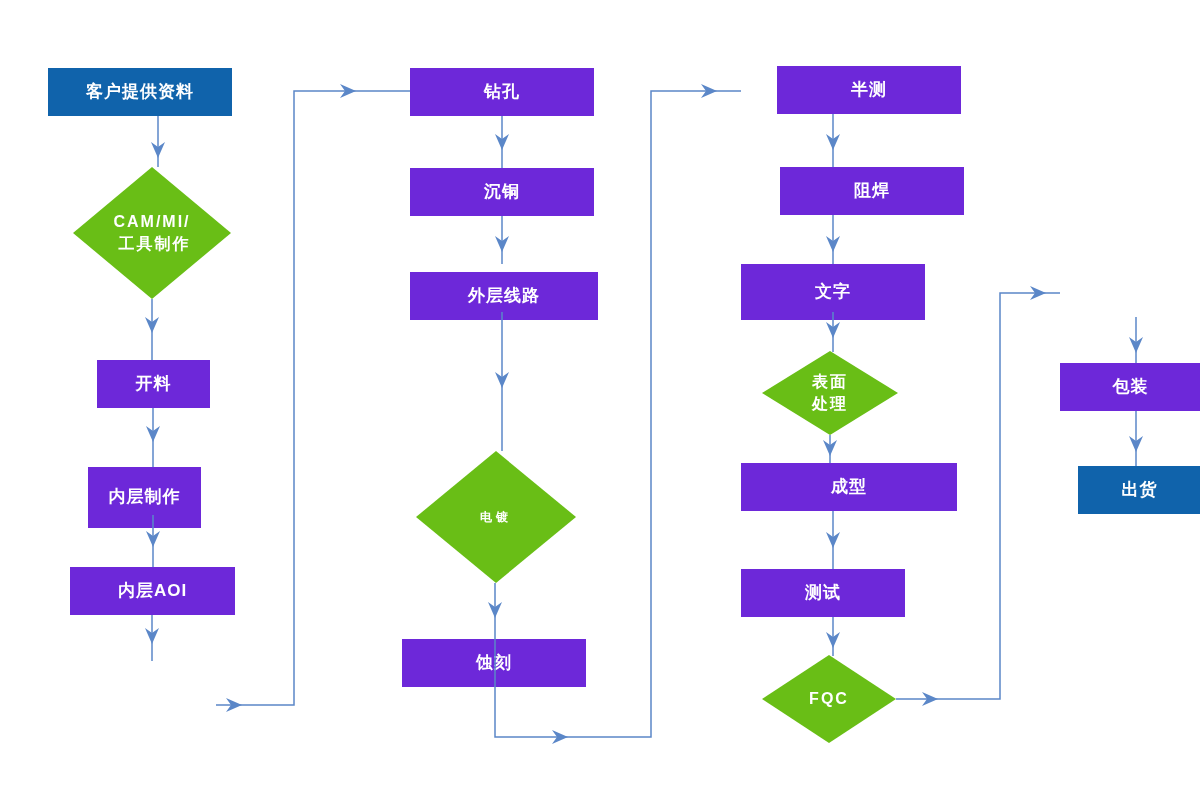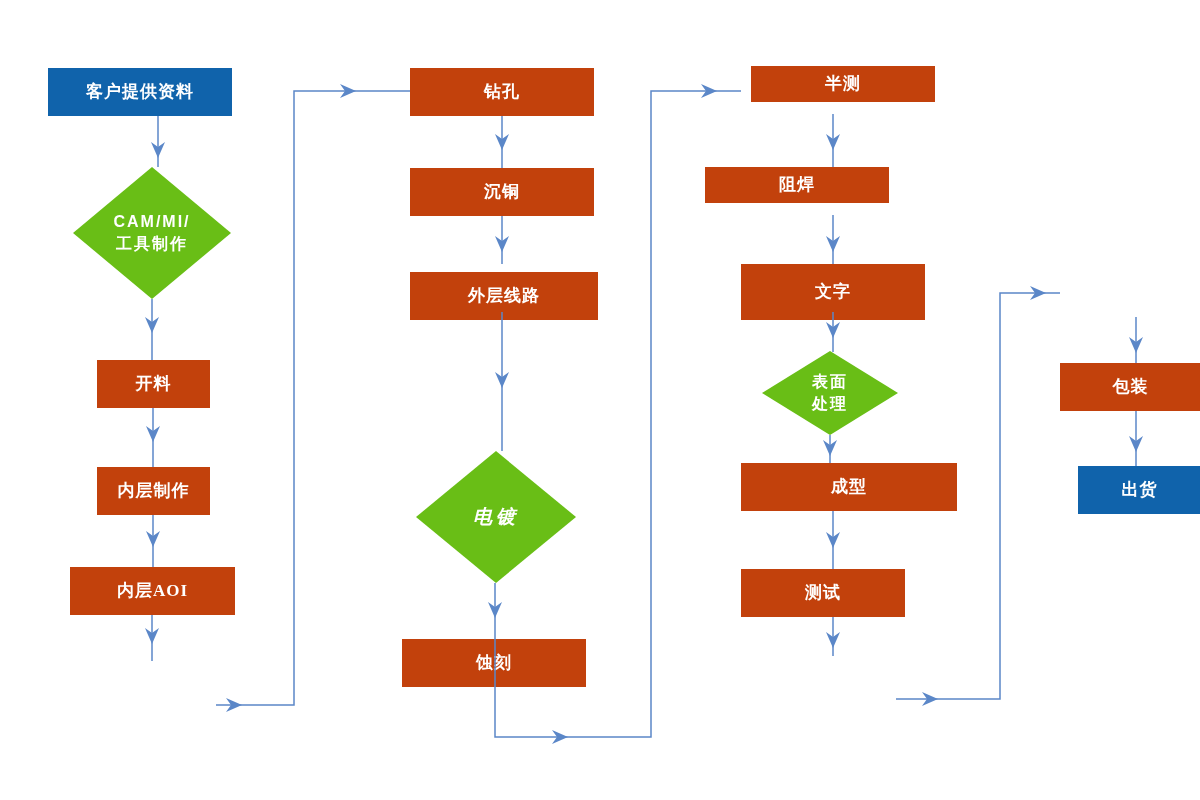--- a/index.html
+++ b/index.html
@@ -8,26 +8,26 @@
     font-family:"Liberation Sans","DejaVu Sans",sans-serif;
   }
   .connector-layer{
     position:absolute;left:0;top:0;width:1200px;height:800px;
     z-index:2;pointer-events:none;
   }
   .node{
     position:absolute;display:flex;align-items:center;justify-content:center;
     color:#ffffff;font-weight:700;text-align:center;z-index:1;
   }
-  .rect.process{background:#c2410c;font-family:Liberation Serif, serif;}
+  .rect.process{background:#6d28d9;}
   .rect.terminal{background:#1063ab;}
   .diamond{background:#69be16;clip-path:polygon(50% 0,100% 50%,50% 100%,0 50%);}
   .node-label{white-space:pre-line;font-size:17px;letter-spacing:1px;line-height:1.35;}
-  .diamond .node-label{font-size:16px;letter-spacing:2px;}
-  .diamond.large .node-label{font-size:19px;letter-spacing:4px;font-style:italic;}
+  .diamond .node-label{font-size:16px;letter-spacing:2px;text-align:right;}
+  .diamond.large .node-label{font-size:12px;letter-spacing:4px;}
 </style>
 </head>
 <body>
 
 <div class="canvas">
 
   <svg class="connector-layer" width="1200" height="800" viewBox="0 0 1200 800" xmlns="http://www.w3.org/2000/svg">
     <g stroke="#5b87c8" stroke-width="1.5" fill="none">
       <polyline points="158,116 158,167"></polyline>
       <polyline points="152,299 152,360"></polyline>
@@ -81,21 +81,21 @@
   <div class="node rect terminal" style="left:48px;top:68px;width:184px;height:48px">
     <span class="node-label">客户提供资料</span>
   </div>
   <div class="node diamond" style="left:73px;top:167px;width:158px;height:132px">
     <span class="node-label">CAM/MI/
 工具制作</span>
   </div>
   <div class="node rect process" style="left:97px;top:360px;width:113px;height:48px">
     <span class="node-label">开料</span>
   </div>
-  <div class="node rect process" style="left:97px;top:467px;width:113px;height:48px">
+  <div class="node rect process" style="left:88px;top:467px;width:113px;height:61px">
     <span class="node-label">内层制作</span>
   </div>
   <div class="node rect process" style="left:70px;top:567px;width:165px;height:48px">
     <span class="node-label">内层AOI</span>
   </div>
 
   <div class="node rect process" style="left:410px;top:68px;width:184px;height:48px">
     <span class="node-label">钻孔</span>
   </div>
   <div class="node rect process" style="left:410px;top:168px;width:184px;height:48px">
@@ -104,39 +104,42 @@
   <div class="node rect process" style="left:410px;top:272px;width:188px;height:48px">
     <span class="node-label">外层线路</span>
   </div>
   <div class="node diamond large" style="left:416px;top:451px;width:160px;height:132px">
     <span class="node-label">电镀</span>
   </div>
   <div class="node rect process" style="left:402px;top:639px;width:184px;height:48px">
     <span class="node-label">蚀刻</span>
   </div>
 
-  <div class="node rect process" style="left:751px;top:66px;width:184px;height:36px">
+  <div class="node rect process" style="left:777px;top:66px;width:184px;height:48px">
     <span class="node-label">半测</span>
   </div>
-  <div class="node rect process" style="left:705px;top:167px;width:184px;height:36px">
+  <div class="node rect process" style="left:780px;top:167px;width:184px;height:48px">
     <span class="node-label">阻焊</span>
   </div>
   <div class="node rect process" style="left:741px;top:264px;width:184px;height:56px">
     <span class="node-label">文字</span>
   </div>
   <div class="node diamond" style="left:762px;top:351px;width:136px;height:84px">
     <span class="node-label">表面
 处理</span>
   </div>
   <div class="node rect process" style="left:741px;top:463px;width:216px;height:48px">
     <span class="node-label">成型</span>
   </div>
   <div class="node rect process" style="left:741px;top:569px;width:164px;height:48px">
     <span class="node-label">测试</span>
   </div>
+  <div class="node diamond" style="left:762px;top:655px;width:134px;height:88px">
+    <span class="node-label">FQC</span>
+  </div>
 
   <div class="node rect process" style="left:1060px;top:363px;width:141px;height:48px">
     <span class="node-label">包装</span>
   </div>
   <div class="node rect terminal" style="left:1078px;top:466px;width:123px;height:48px">
     <span class="node-label">出货</span>
   </div>
 
 </div>
 

